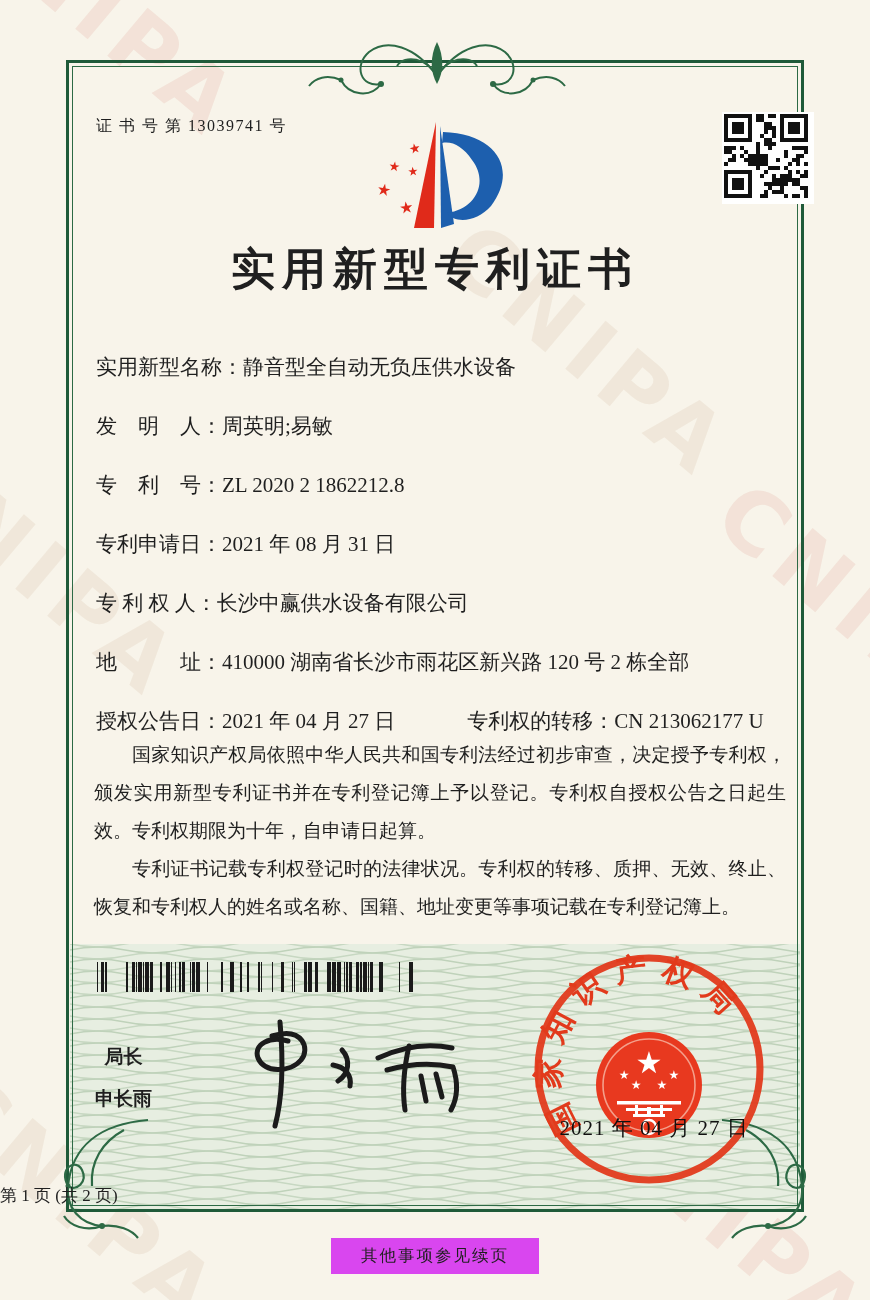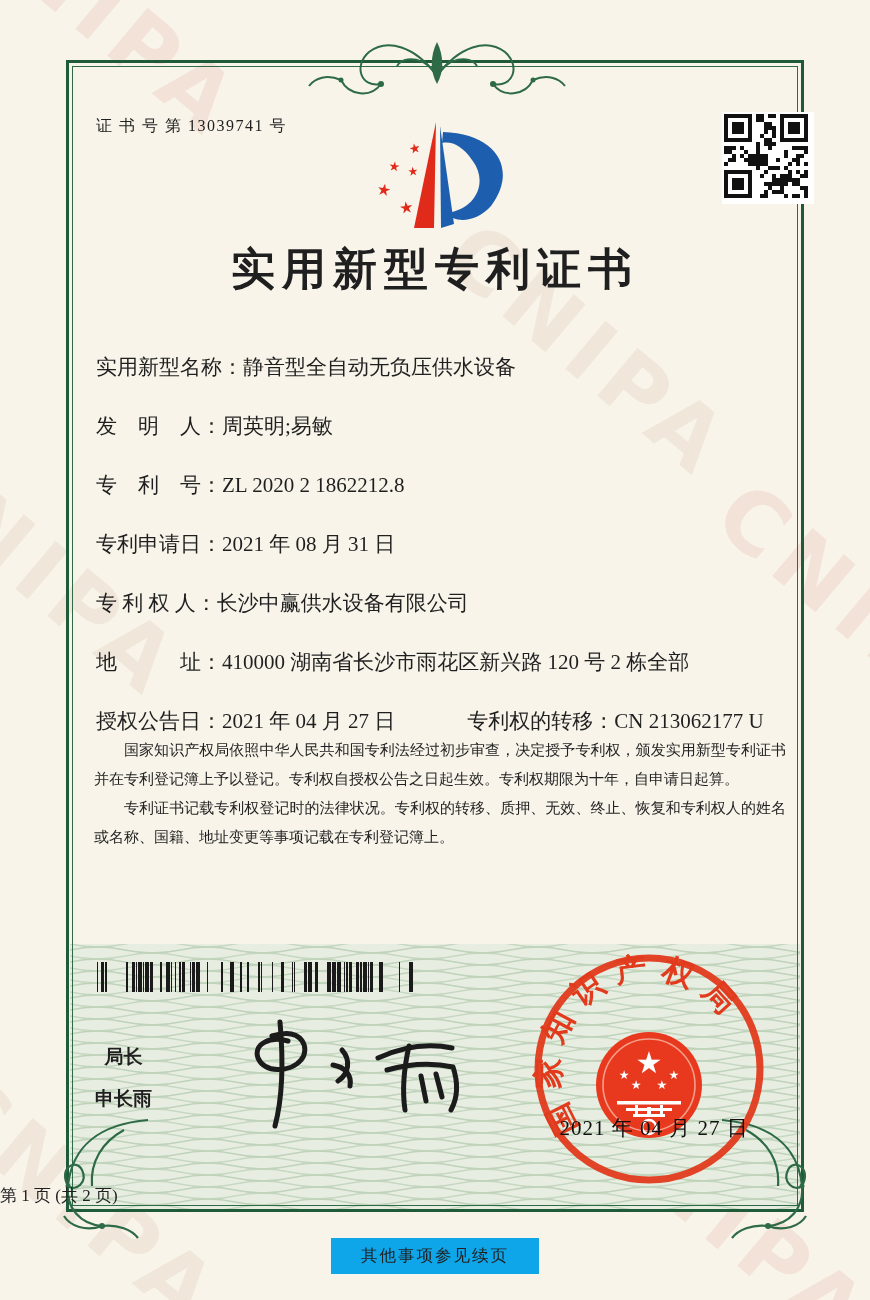--- a/index.html
+++ b/index.html
@@ -35,35 +35,35 @@
   .title{
     position:absolute; left:0; top:240px; width:870px; text-align:center;
     font-size:44px; font-weight:bold; letter-spacing:7px; z-index:2;
   }
   .fields{ position:absolute; left:96px; top:355px; width:690px; z-index:2; }
   .field-row{ font-size:21px; line-height:25px; margin-bottom:34px; }
   .field-label{ white-space:pre; }
   .grant-row{ display:flex;align-items:center; }
   .grant-col2{ margin-left:72px; }
   .paragraphs{ position:absolute; left:94px; top:736px; width:692px; z-index:2; }
-  .paragraphs p{ margin:0; font-size:15px; line-height:29px; text-indent:2em; text-align:justify; }
+  .paragraphs p{ margin:0; font-size:19px; line-height:38px; text-indent:2em; text-align:justify; }
   .barcode{ position:absolute; left:95px; top:962px; z-index:2; background:transparent; }
   .signer{ position:absolute; left:95px; top:1044px; z-index:2;
     font-family:"Liberation Sans","DejaVu Sans",sans-serif; font-size:19px; font-weight:600;text-align:center; }
   .signer div{ margin-bottom:16px; }
   .signature{ position:absolute; left:212px; top:1016px; z-index:2; }
   .seal{ position:absolute; left:524px; top:944px; z-index:3; }
   .seal-date{
     position:absolute; left:534px; top:1114px; width:240px; text-align:center;
     font-size:21px; color:#101010; z-index:4; letter-spacing:1px;
   }
   .page-indicator{ position:absolute; left:0; top:1184px; width:870px; text-align:left; font-size:17px; z-index:2; }
   .continuation{
     position:absolute; left:50%; transform:translateX(-50%); top:1238px;
-    background:#0ea5e9; padding:7px 30px; font-size:16.5px; letter-spacing:2px; z-index:2;
+    background:#d946ef; padding:7px 30px; font-size:16.5px; letter-spacing:2px; z-index:2;
   }
 </style>
 </head>
 <body>
 
 <div class="page">
 
   <div class="watermark pink" style="left:-70px; top:-40px;">CNIPA</div>
   <div class="watermark" style="left:420px; top:300px;">CNIPA</div>
   <div class="watermark" style="left:-130px; top:520px;">CNIPA</div>

